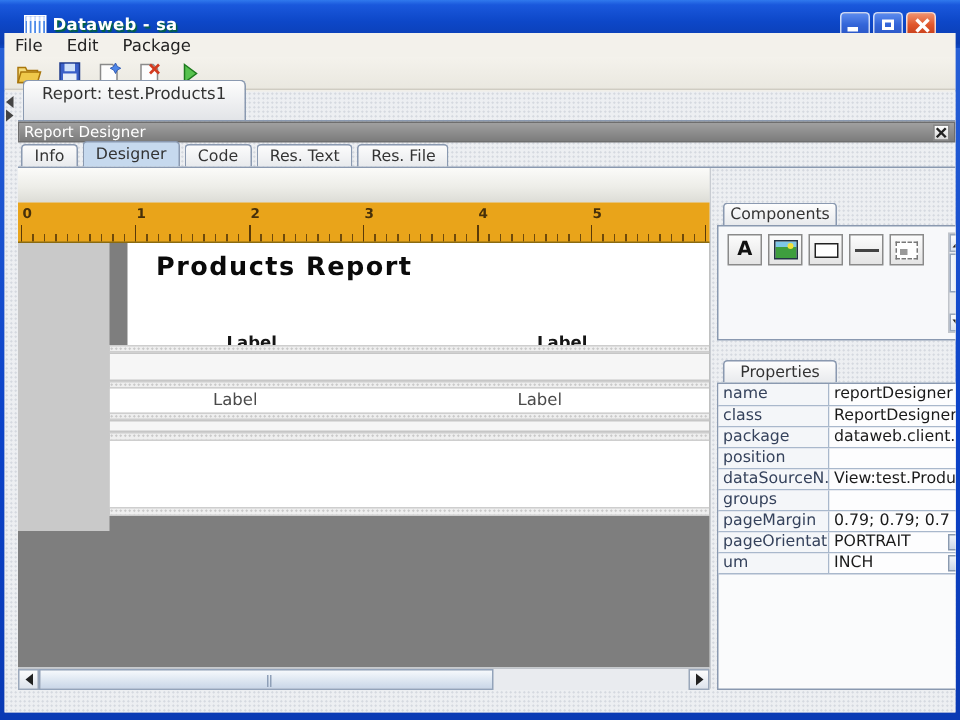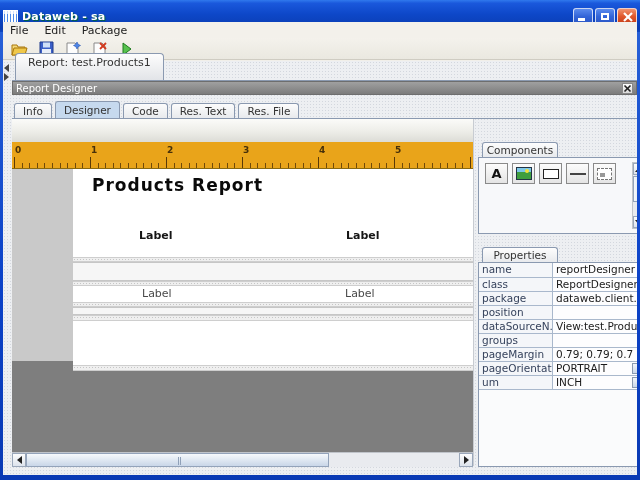--- a/index.html
+++ b/index.html
@@ -5,21 +5,21 @@
   * { margin:0; padding:0; box-sizing:border-box; }
   html,body { width:640px; height:480px; overflow:hidden;
     font-family:"DejaVu Sans","Liberation Sans",sans-serif; }
 
   .window { position:relative; width:640px; height:480px;
     background:linear-gradient(180deg,#2A63D8 0%,#0B42C8 60%,#0A3AB4 100%); }
 
   
   .titlebar { position:absolute; top:0; left:0; right:0; height:32px;
     background:linear-gradient(180deg,#3079ED 0%,#1A58DC 10%,#0D47C8 45%,#0A3CB0 90%,#0C46C4 100%);
-    display:flex; align-items:center; padding:0 3px; }
+    display:flex; align-items:center; padding:0 16px; }
   .app-icon { width:15px; height:13px; margin-right:4px; flex:0 0 auto;
     background:
       linear-gradient(90deg,#fff 0 2px, transparent 2px) 4px 0/3px 100% repeat-x,
       linear-gradient(180deg,#CFE0FF 0 3px,#4E8BE8 3px 100%);
     border:1px solid #fff; }
   .title-text { color:#fff; font-size:11px; font-weight:bold;
     text-shadow:1px 1px 1px #063; letter-spacing:.2px; flex:1 1 auto; }
   .tb-btns { display:flex; gap:2px; }
   .tb-btn { width:20px; height:17px; border-radius:3px; border:1px solid rgba(255,255,255,.75);
     position:relative; cursor:pointer; }
@@ -59,21 +59,21 @@
 
   
   .designer { position:absolute; left:9px; top:20px; width:625px; height:378px; }
   .panel-header { height:14px; background:linear-gradient(180deg,#A0A0A0,#7C7C7C);
     border:1px solid #6E6E6E; display:flex; align-items:center; padding:0 3px; }
   .panel-header .ph-title { flex:1; color:#fff; font-size:10px; line-height:13px; }
   .ph-close { width:11px; height:11px; background:linear-gradient(180deg,#FDFDFD,#D8D8D8);
     border:1px solid #888; display:flex; align-items:center; justify-content:center; cursor:pointer; }
   .ph-close svg line { stroke:#222; stroke-width:1.6; }
 
-  .inner-tabs { height:24px; display:flex; align-items:flex-end; padding-left:2px; gap:3px;
+  .inner-tabs { height:17px; display:flex; align-items:flex-end; padding-left:2px; gap:3px;
     border-bottom:1px solid #8A99B0; }
   .itab { height:15px; padding:0 8px; font-size:10.5px; color:#333; line-height:14px;
     background:linear-gradient(180deg,#FCFCFC,#E8EAED);
     border:1px solid #8A99B0; border-bottom:none; border-radius:3px 3px 0 0; cursor:pointer; }
   .itab.active { height:17px; line-height:16px; background:#C6D9EE; font-weight:400; }
 
   .designer-content { position:relative; height:347px; }
 
   
   .design-area { position:absolute; left:0; top:0; width:462px; height:347px;
@@ -84,21 +84,21 @@
       repeating-linear-gradient(90deg,#5A3A08 0 1px,transparent 1px 76px),
       repeating-linear-gradient(90deg,rgba(90,58,8,.85) 0 1px,transparent 1px 7.6px);
     background-size:100% 11px,100% 5px;
     background-position:2px 100%,2px 100%; background-repeat:no-repeat; }
   .ruler-num { position:absolute; top:3px; font-size:9px; font-weight:bold; color:#47300A; }
 
   .canvas { position:relative; height:283px; background:#7E7E7E; overflow:hidden; }
   .margin-col { position:absolute; left:0; top:0; width:61px; height:192px; background:#C9C9C9; }
   .page { position:absolute; left:61px; top:0; right:0; height:192px; }
   .band { position:relative; background:#fff; overflow:hidden; }
-  .band-a { height:88px; }
+  .band-a { height:68px;margin-left:12px; }
   .band-b { height:19px; background:#F6F6F6; border-top:1px solid #C6C6C6; border-bottom:1px solid #C6C6C6; }
   .band-c { height:16px; }
   .band-d { height:8px; background:#F6F6F6; border-top:1px solid #C6C6C6; border-bottom:1px solid #C6C6C6; }
   .band-e { height:44px; }
   .bsep { height:5px; background:#EFEFEF;
     background-image:radial-gradient(circle,#C6C6C6 32%,transparent 38%);
     background-size:3px 3px; border-top:1px solid #CECECE; border-bottom:1px solid #CECECE; }
   .bsep.s4 { height:6px; } .bsep.s5 { height:6px; }
   .rep-title { position:absolute; left:19px; top:6px; font-size:17px; font-weight:bold;
     color:#0A0A0A; letter-spacing:1px; cursor:default; }

